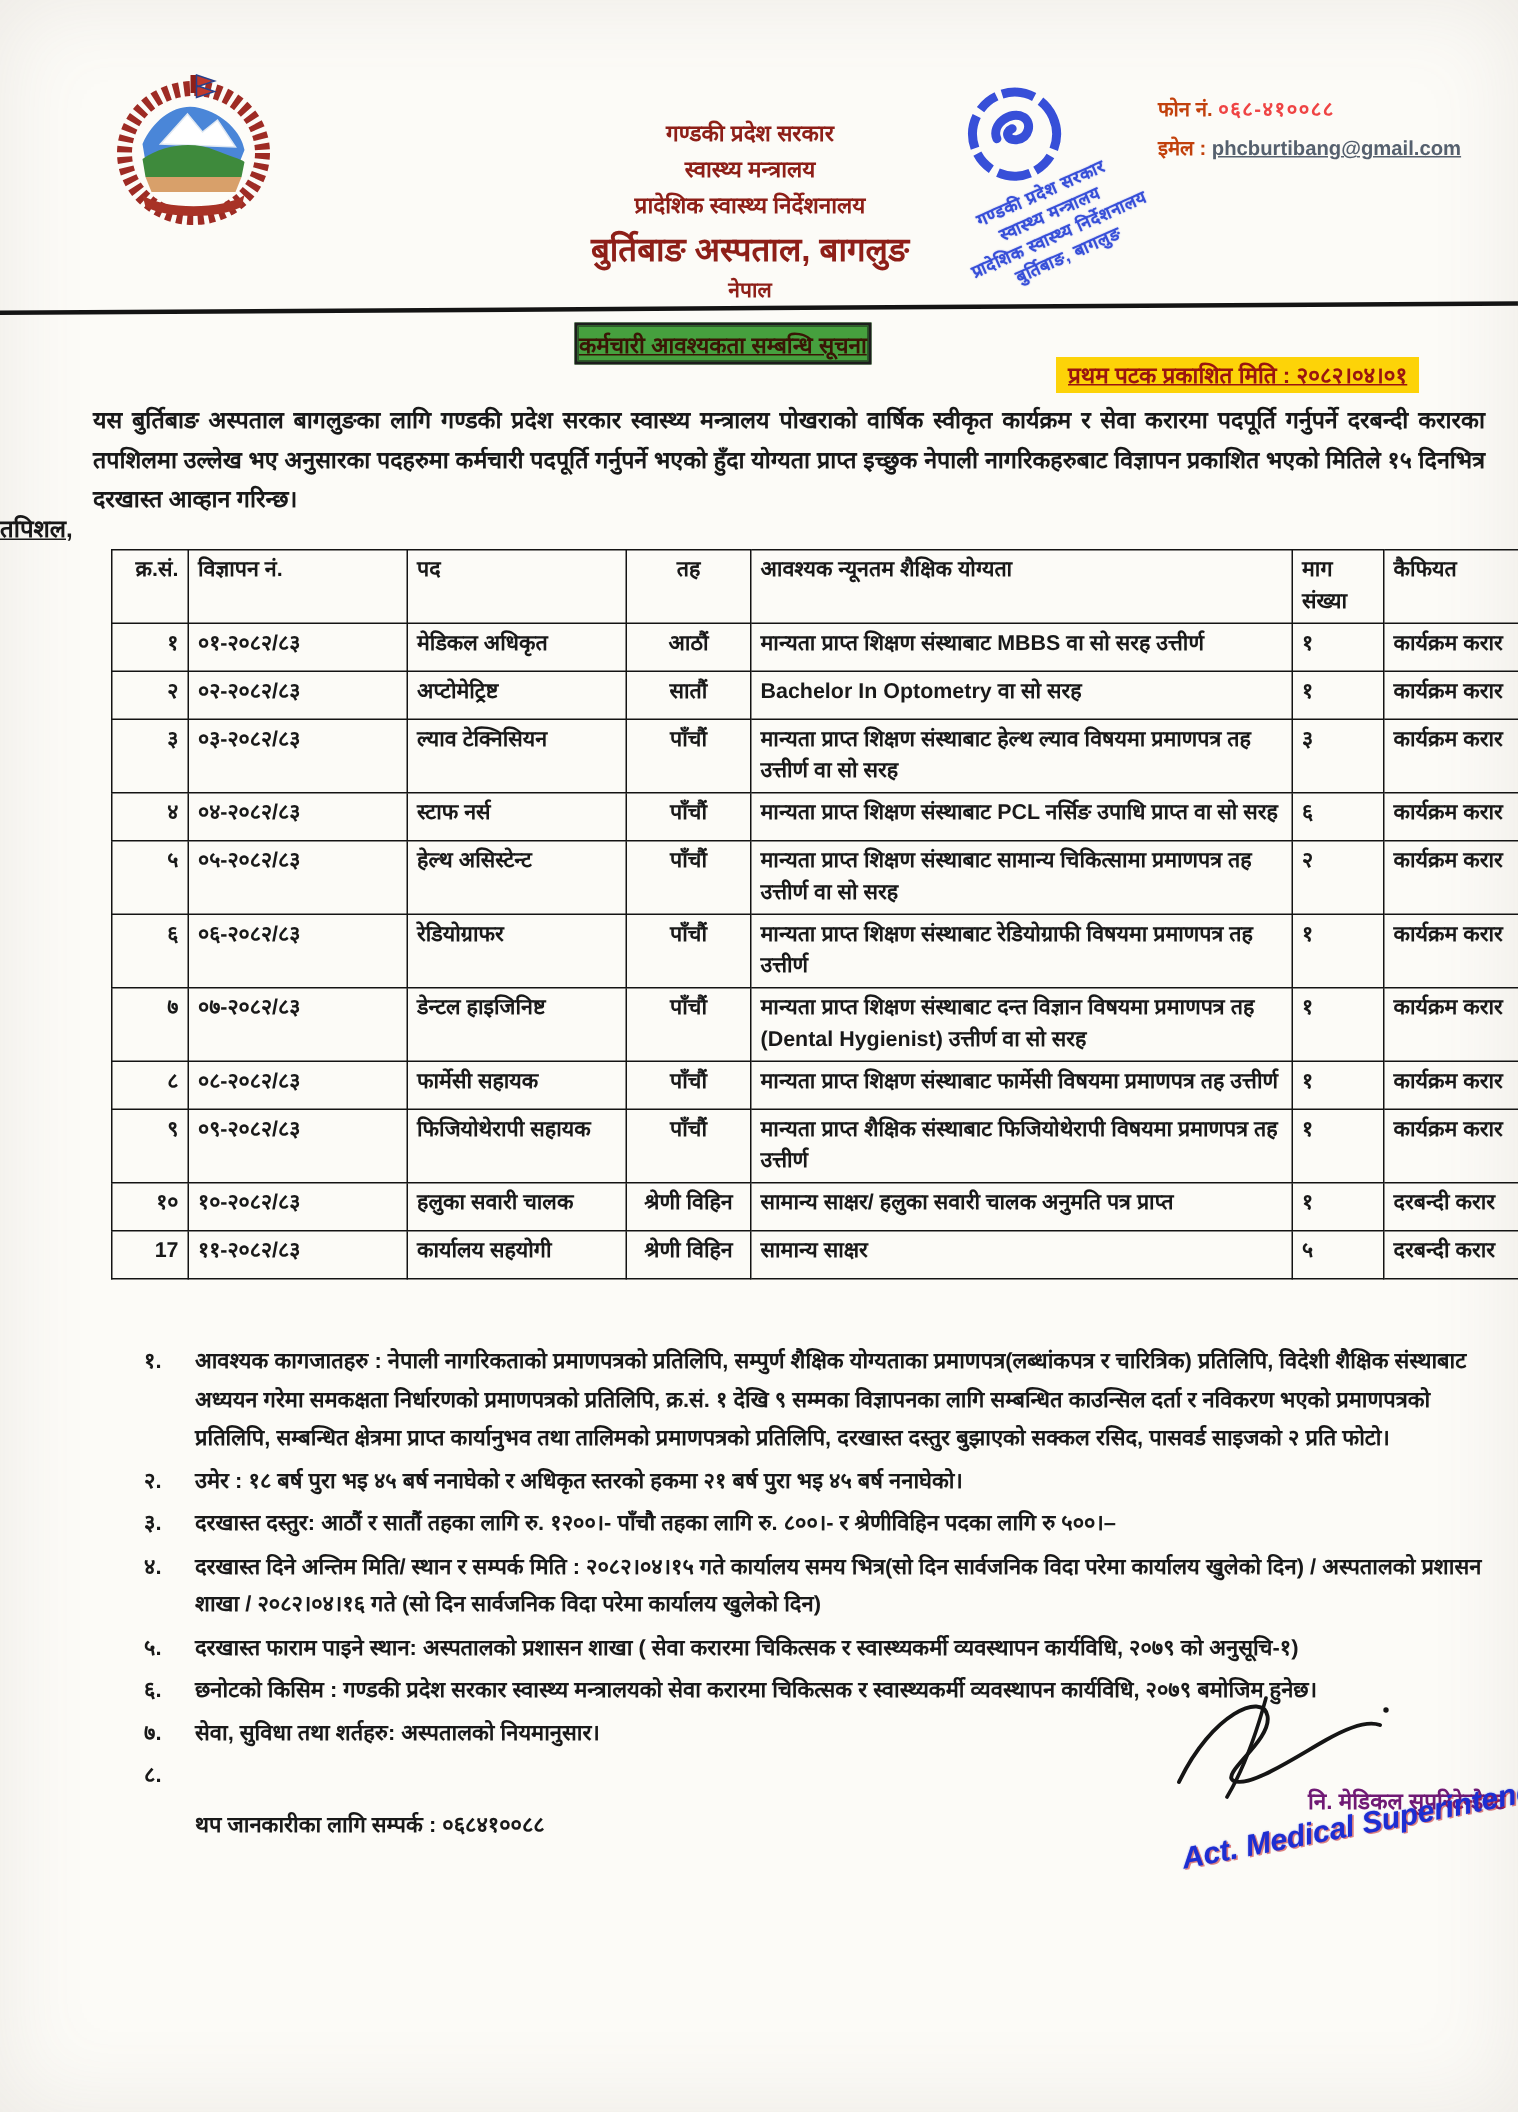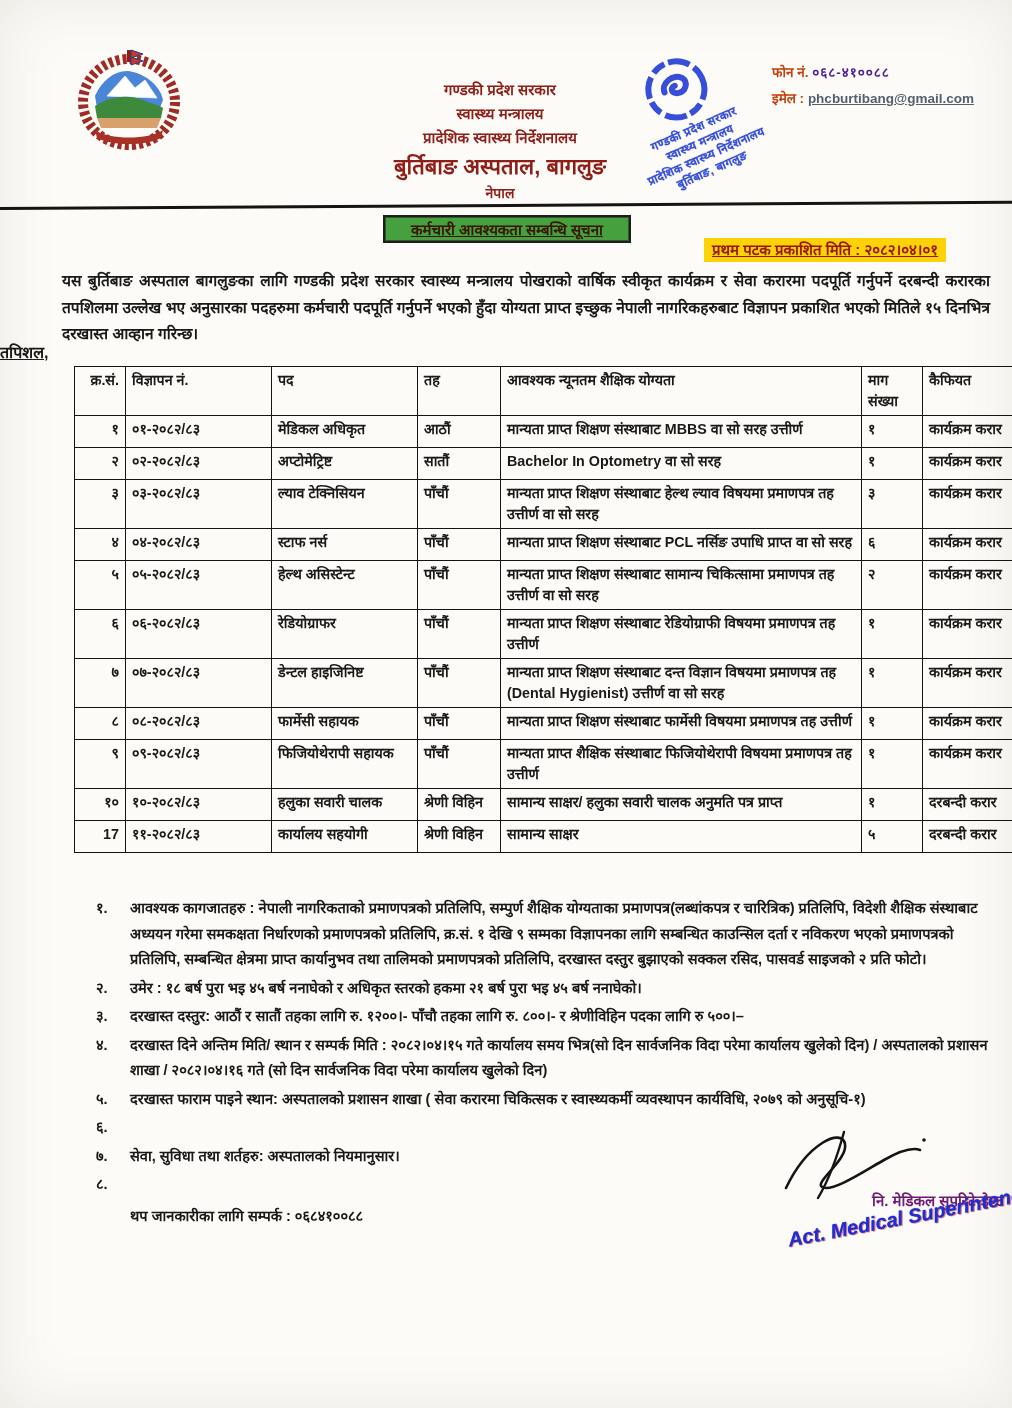--- a/index.html
+++ b/index.html
@@ -12,45 +12,45 @@
   .head-center .l1{font-size:15px;font-weight:700;line-height:24px;}
   .head-center .org{font-size:22px;font-weight:800;line-height:30px;margin-top:2px;}
   .head-center .country{font-size:14px;font-weight:700;line-height:22px;}
   .office-stamp{position:absolute;left:612px;top:52px;width:180px;height:190px;
                 transform:rotate(-24deg);text-align:center;opacity:.92;pointer-events:none;}
   .office-stamp .ring{margin:0 auto;}
   .office-stamp .sline{font-size:11.5px;font-weight:800;color:#2741d6;line-height:15px;
                        letter-spacing:.5px;text-shadow:0 0 1px rgba(39,65,214,.6);white-space:nowrap;}
   .contact{position:absolute;left:772px;top:60px;font-size:13.5px;line-height:26px;}
   .contact .lbl{color:#c2410c;font-weight:700;}
-  .contact .phone{color:#4c1d95;font-weight:800;letter-spacing:1px;}
+  .contact .phone{color:#ef4444;font-weight:800;letter-spacing:1px;}
   .contact .email{color:#55606e;font-weight:600;text-decoration:underline;}
   .divider{position:absolute;left:0;top:207px;width:1012px;height:2.5px;background:#141414;
            transform:rotate(-0.35deg);transform-origin:left center;}
   
   .banner{position:absolute;left:383px;top:215px;background:#46a03e;border:2px solid #1d1d1d;
-          padding:2px 26px;font-size:15px;font-weight:800;color:#3a1505;
+          padding:2px 1px;font-size:15px;font-weight:800;color:#3a1505;
           text-decoration:underline;box-shadow:0 0 0 1px #2c5a28 inset;}
   .published{position:absolute;left:704px;top:238px;background:#fdd308;padding:1px 8px 3px;
              font-size:15px;font-weight:800;color:#991510;text-decoration:underline;}
   .intro{position:absolute;left:62px;top:268px;width:928px;font-size:15.5px;font-weight:600;
          line-height:26.5px;text-align:justify;}
   .caption{position:absolute;left:0;top:341px;width:1012px;font-size:16px;
            font-weight:800;text-decoration:underline;}
   
   table.vac{position:absolute;left:74px;top:366px;width:902px;border-collapse:collapse;
             table-layout:fixed;}
   table.vac th,table.vac td{border:1.6px solid #141414;vertical-align:top;text-align:left;
             padding:3px 6px;font-size:14.3px;line-height:21px;font-weight:600;word-wrap:break-word;}
   table.vac th{font-weight:800;height:42px;}
   table.vac td{height:25px;}
   table.vac .c0{width:38px;text-align:right;}
   table.vac .c1{width:133px;}
   table.vac .c2{width:133px;}
-  table.vac .c3{width:70px;}
+  table.vac .c3{width:70px;text-align:center;}
   table.vac .c4{width:348px;}
   table.vac .c5{width:48px;}
   table.vac .c6{width:118px;}
   
   .terms{position:absolute;left:96px;top:896px;width:892px;}
   .term{display:flex;gap:10px;margin-bottom:3px;font-size:14.6px;line-height:25.5px;font-weight:600;}
   .term .num{flex:none;width:24px;font-weight:800;}
   .term .lbl{font-weight:700;}
   .footer-contact{margin-top:7px;margin-left:34px;font-size:14.6px;font-weight:800;}
   
@@ -248,20 +248,21 @@
         <div class="term">
           <span class="num">४.</span>
           <span><span class="lbl">दरखास्त दिने अन्तिम मिति/ स्थान र सम्पर्क मिति : </span>२०८२।०४।१५ गते कार्यालय समय भित्र(सो दिन सार्वजनिक विदा परेमा कार्यालय खुलेको दिन) / अस्पतालको प्रशासन शाखा / २०८२।०४।१६ गते (सो दिन सार्वजनिक विदा परेमा कार्यालय खुलेको दिन)</span>
         </div>
         <div class="term">
           <span class="num">५.</span>
           <span><span class="lbl">दरखास्त फाराम पाइने स्थान: </span>अस्पतालको प्रशासन शाखा ( सेवा करारमा चिकित्सक र स्वास्थ्यकर्मी व्यवस्थापन कार्यविधि, २०७९ को अनुसूचि-१)</span>
         </div>
         <div class="term">
           <span class="num">६.</span>
+          <span><span class="lbl">छनोटको किसिम : </span>गण्डकी प्रदेश सरकार स्वास्थ्य मन्त्रालयको सेवा करारमा चिकित्सक र स्वास्थ्यकर्मी व्यवस्थापन कार्यविधि, २०७९ बमोजिम हुनेछ।</span>
         </div>
         <div class="term">
           <span class="num">७.</span>
           <span><span class="lbl">सेवा, सुविधा तथा शर्तहरु: </span>अस्पतालको नियमानुसार।</span>
         </div>
         <div class="term">
           <span class="num">८.</span>
         </div>
       </div>
     <div class="footer-contact">थप जानकारीका लागि सम्पर्क :  ०६८४१००८८</div>

